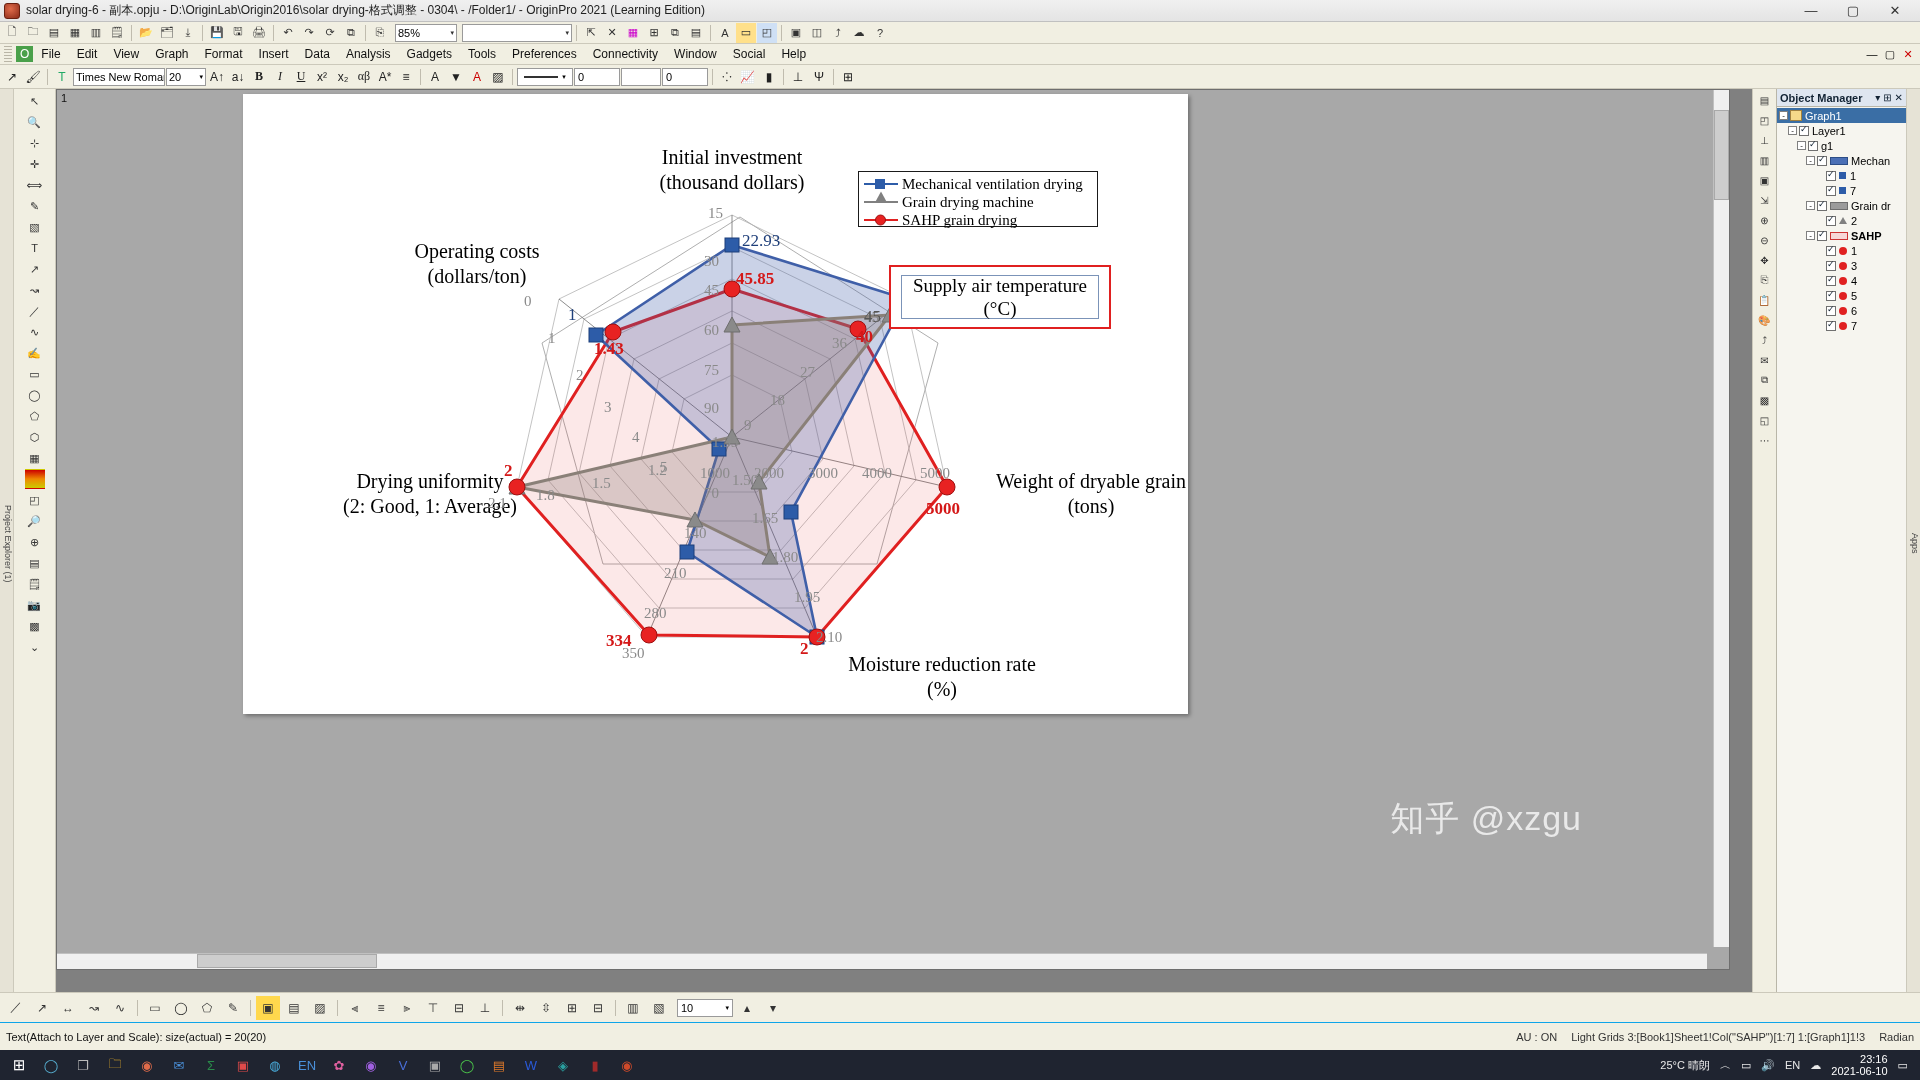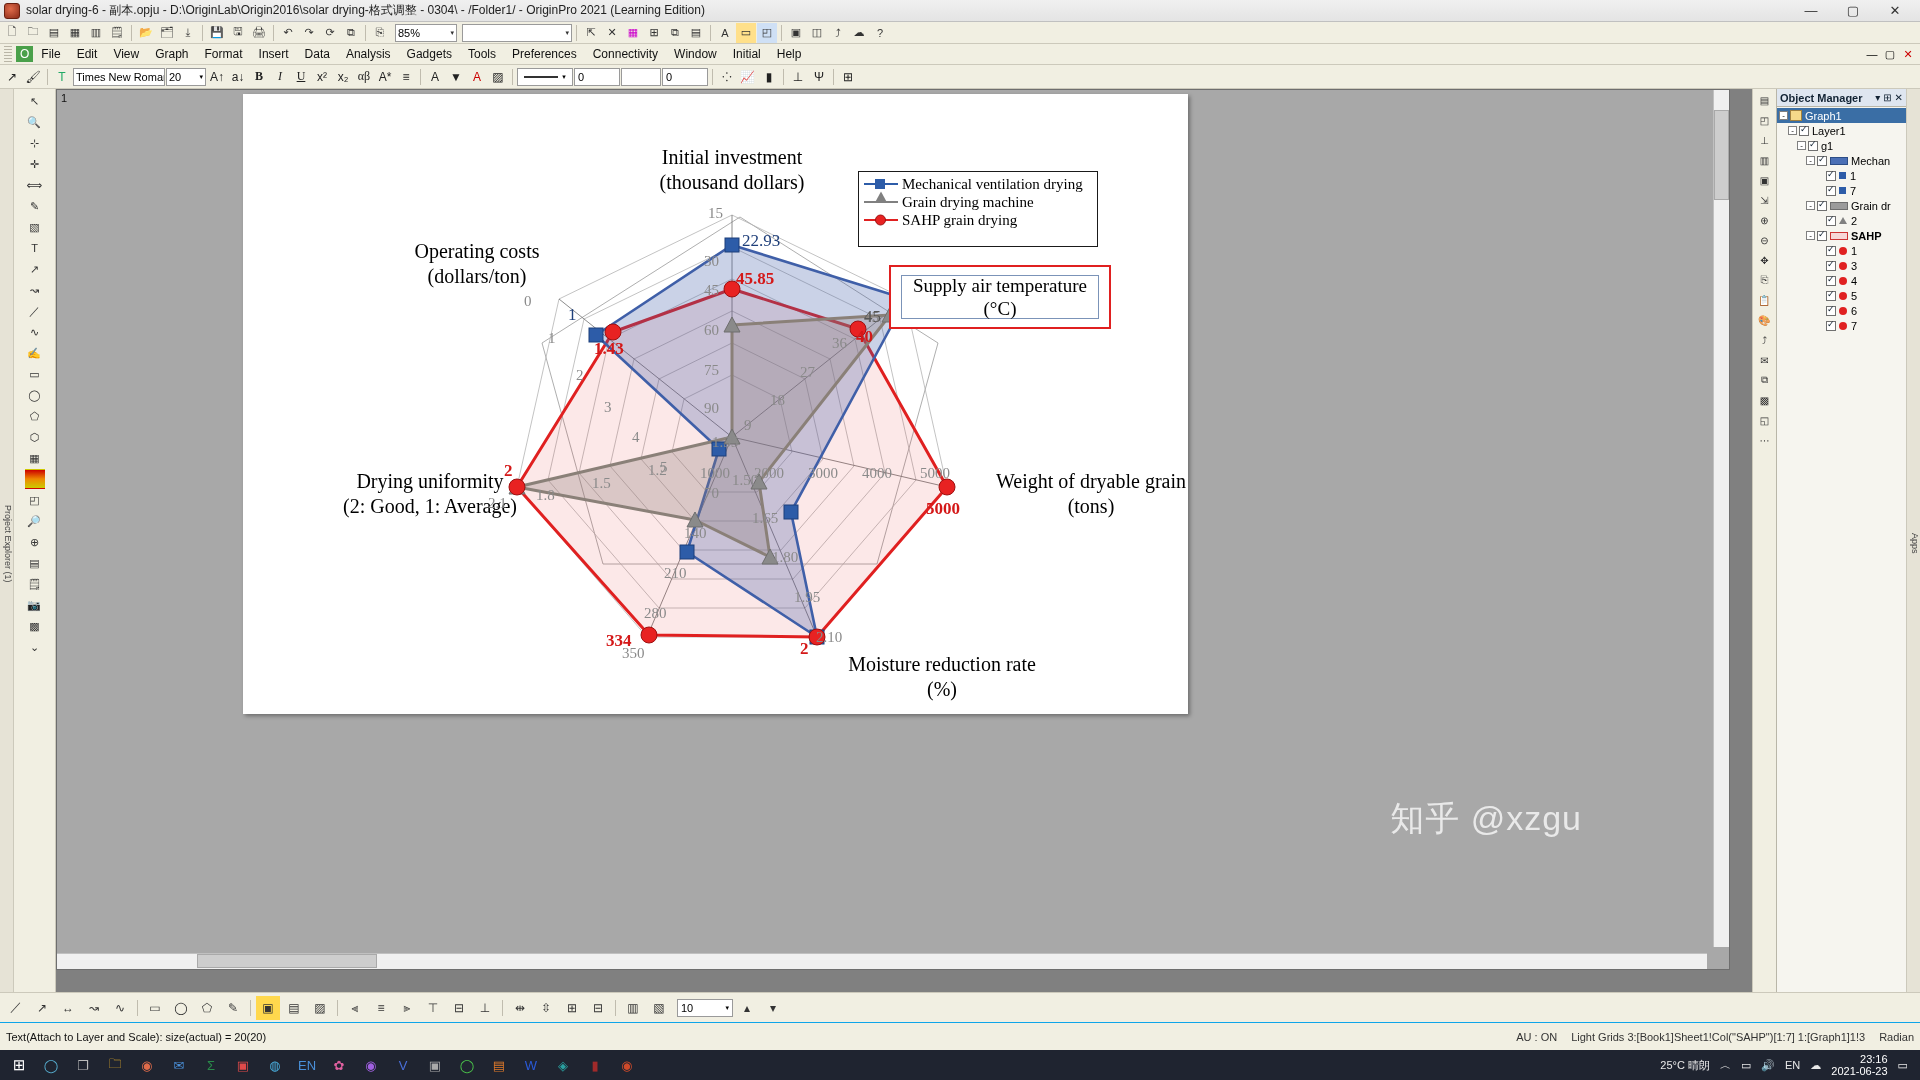--- a/index.html
+++ b/index.html
@@ -162,21 +162,21 @@
   #taskbar .clock{display:flex;flex-direction:column;align-items:flex-end;line-height:12px;font-size:11px;color:#fff;}
 
   
   #chart { position:absolute; left:0; top:0; width:848px; height:565px; }
   .axlabel { position:absolute; font-family:"Liberation Serif", serif; font-size:20px; color:#000; text-align:center; line-height:25px; white-space:nowrap;}
   .ticklab { position:absolute; font-family:"Liberation Serif", serif; font-size:15px; color:#8a8a8a; white-space:nowrap;}
   .dlab { position:absolute; font-family:"Liberation Serif", serif; font-size:17px; white-space:nowrap;}
   .dlab.blue{color:#1f3f7a;} .dlab.red{color:#d41818;font-weight:bold;} .dlab.gray{color:#555;}
 
   #legendbox {
-    position:absolute; left:566px; top:44px; width:240px; height:76px;
+    position:absolute; left:566px; top:44px; width:240px; height:56px;
     border:1px solid #1a1a1a; background:#fff; padding:3px 5px;
     font-family:"Liberation Serif", serif; font-size:15px; color:#000;
   }
   #legendbox .lrow{display:flex;align-items:center;height:18px;}
   #legendbox .lline{width:34px;height:2px;position:relative;margin-right:4px;}
   #legendbox .lmk{position:absolute;left:11px;top:50%;transform:translateY(-50%);}
 
   #callout {
     position:absolute; left:597px; top:138px; width:222px; height:64px;
     border:2px solid #e02020; background:#fff;
@@ -260,21 +260,21 @@
   <div class="mitem">Graph</div>
   <div class="mitem">Format</div>
   <div class="mitem">Insert</div>
   <div class="mitem">Data</div>
   <div class="mitem">Analysis</div>
   <div class="mitem">Gadgets</div>
   <div class="mitem">Tools</div>
   <div class="mitem">Preferences</div>
   <div class="mitem">Connectivity</div>
   <div class="mitem">Window</div>
-  <div class="mitem">Initial</div>
+  <div class="mitem">Social</div>
   <div class="mitem">Help</div>
   <div class="mright">
     <span>—</span>
     <span>▢</span>
     <span style="color:#c00;">✕</span>
   </div>
 </div>
 
 <div id="fmtbar">
   <div class="fbtn">↗</div>
@@ -756,17 +756,17 @@
   <div class="tk" style="color:#d04a2a;">◉</div>
   <div class="tray">
     <span>25°C  晴朗</span>
     <span>︿</span>
     <span>▭</span>
     <span>🔊</span>
     <span>EN</span>
     <span>☁</span>
     <span class="clock">
       <span>23:16</span>
-      <span>2021-06-23</span>
+      <span>2021-06-10</span>
     </span>
     <span>▭</span>
   </div>
 </div>
 
 </body></html>

